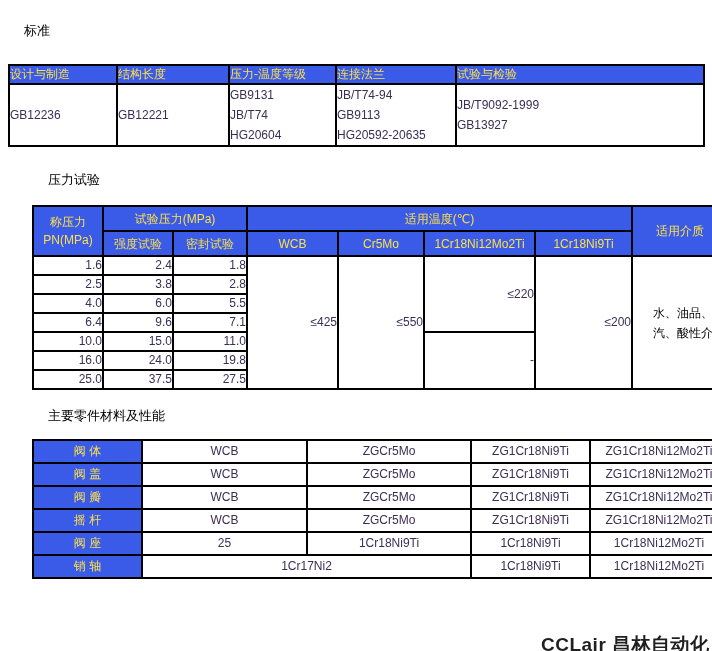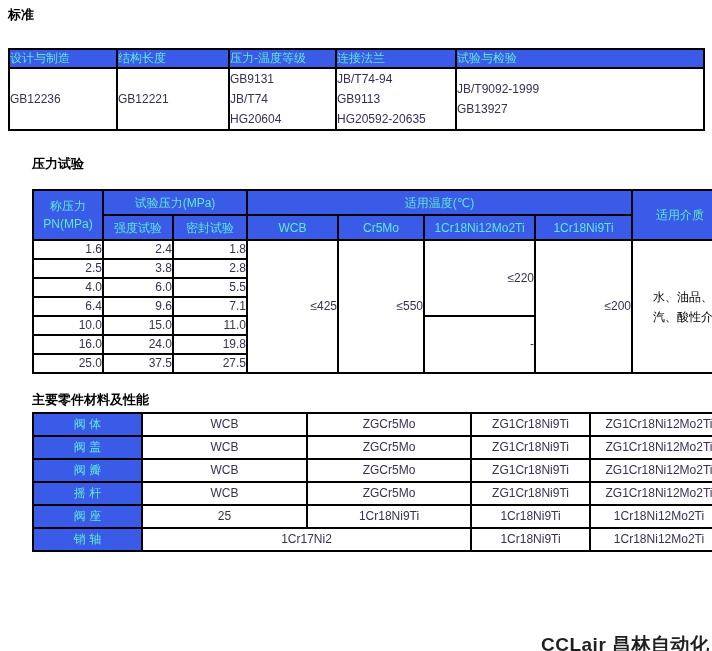--- a/index.html
+++ b/index.html
@@ -7,40 +7,40 @@
     width: 712px; height: 651px;
     background: #ffffff;
     font-family: "Liberation Sans", "DejaVu Sans", sans-serif;
     position: relative;
     overflow: hidden;
   }
   .page { padding: 8px 0 0 8px; }
 
   .sec-title {
     font-size: 13px;
-    font-weight: bold;
+    font-weight: normal;
     color: #000;
     line-height: 14px;
-    margin: 0;
+    margin: 16px;
   }
 
   table.tbl {
     border-collapse: collapse;
     table-layout: fixed;
     width: 695px;
     border: 2px solid var(--table-border, #000);
   }
   table.tbl th, table.tbl td {
     border: 2px solid var(--table-border, #000);
     font-size: 12px;
     font-weight: normal;
     overflow: hidden;
     padding: 0;
   }
-  .blue-cell { background: var(--header-blue, #3A5BE8); color: #5eead4; }
+  .blue-cell { background: var(--header-blue, #3A5BE8); color: #fde047; }
   .pre { white-space: pre-line; }
   .data-txt { color: var(--data-text, #3A2E55); }
 
   
   .sec-standards .tbl { margin-top: 26px; }
   .tbl-standards th {
     height: 17px; text-align: left; padding: 1px 3px;
   }
   .tbl-standards td {
     height: 60px; text-align: left; padding: 1px 3px;

